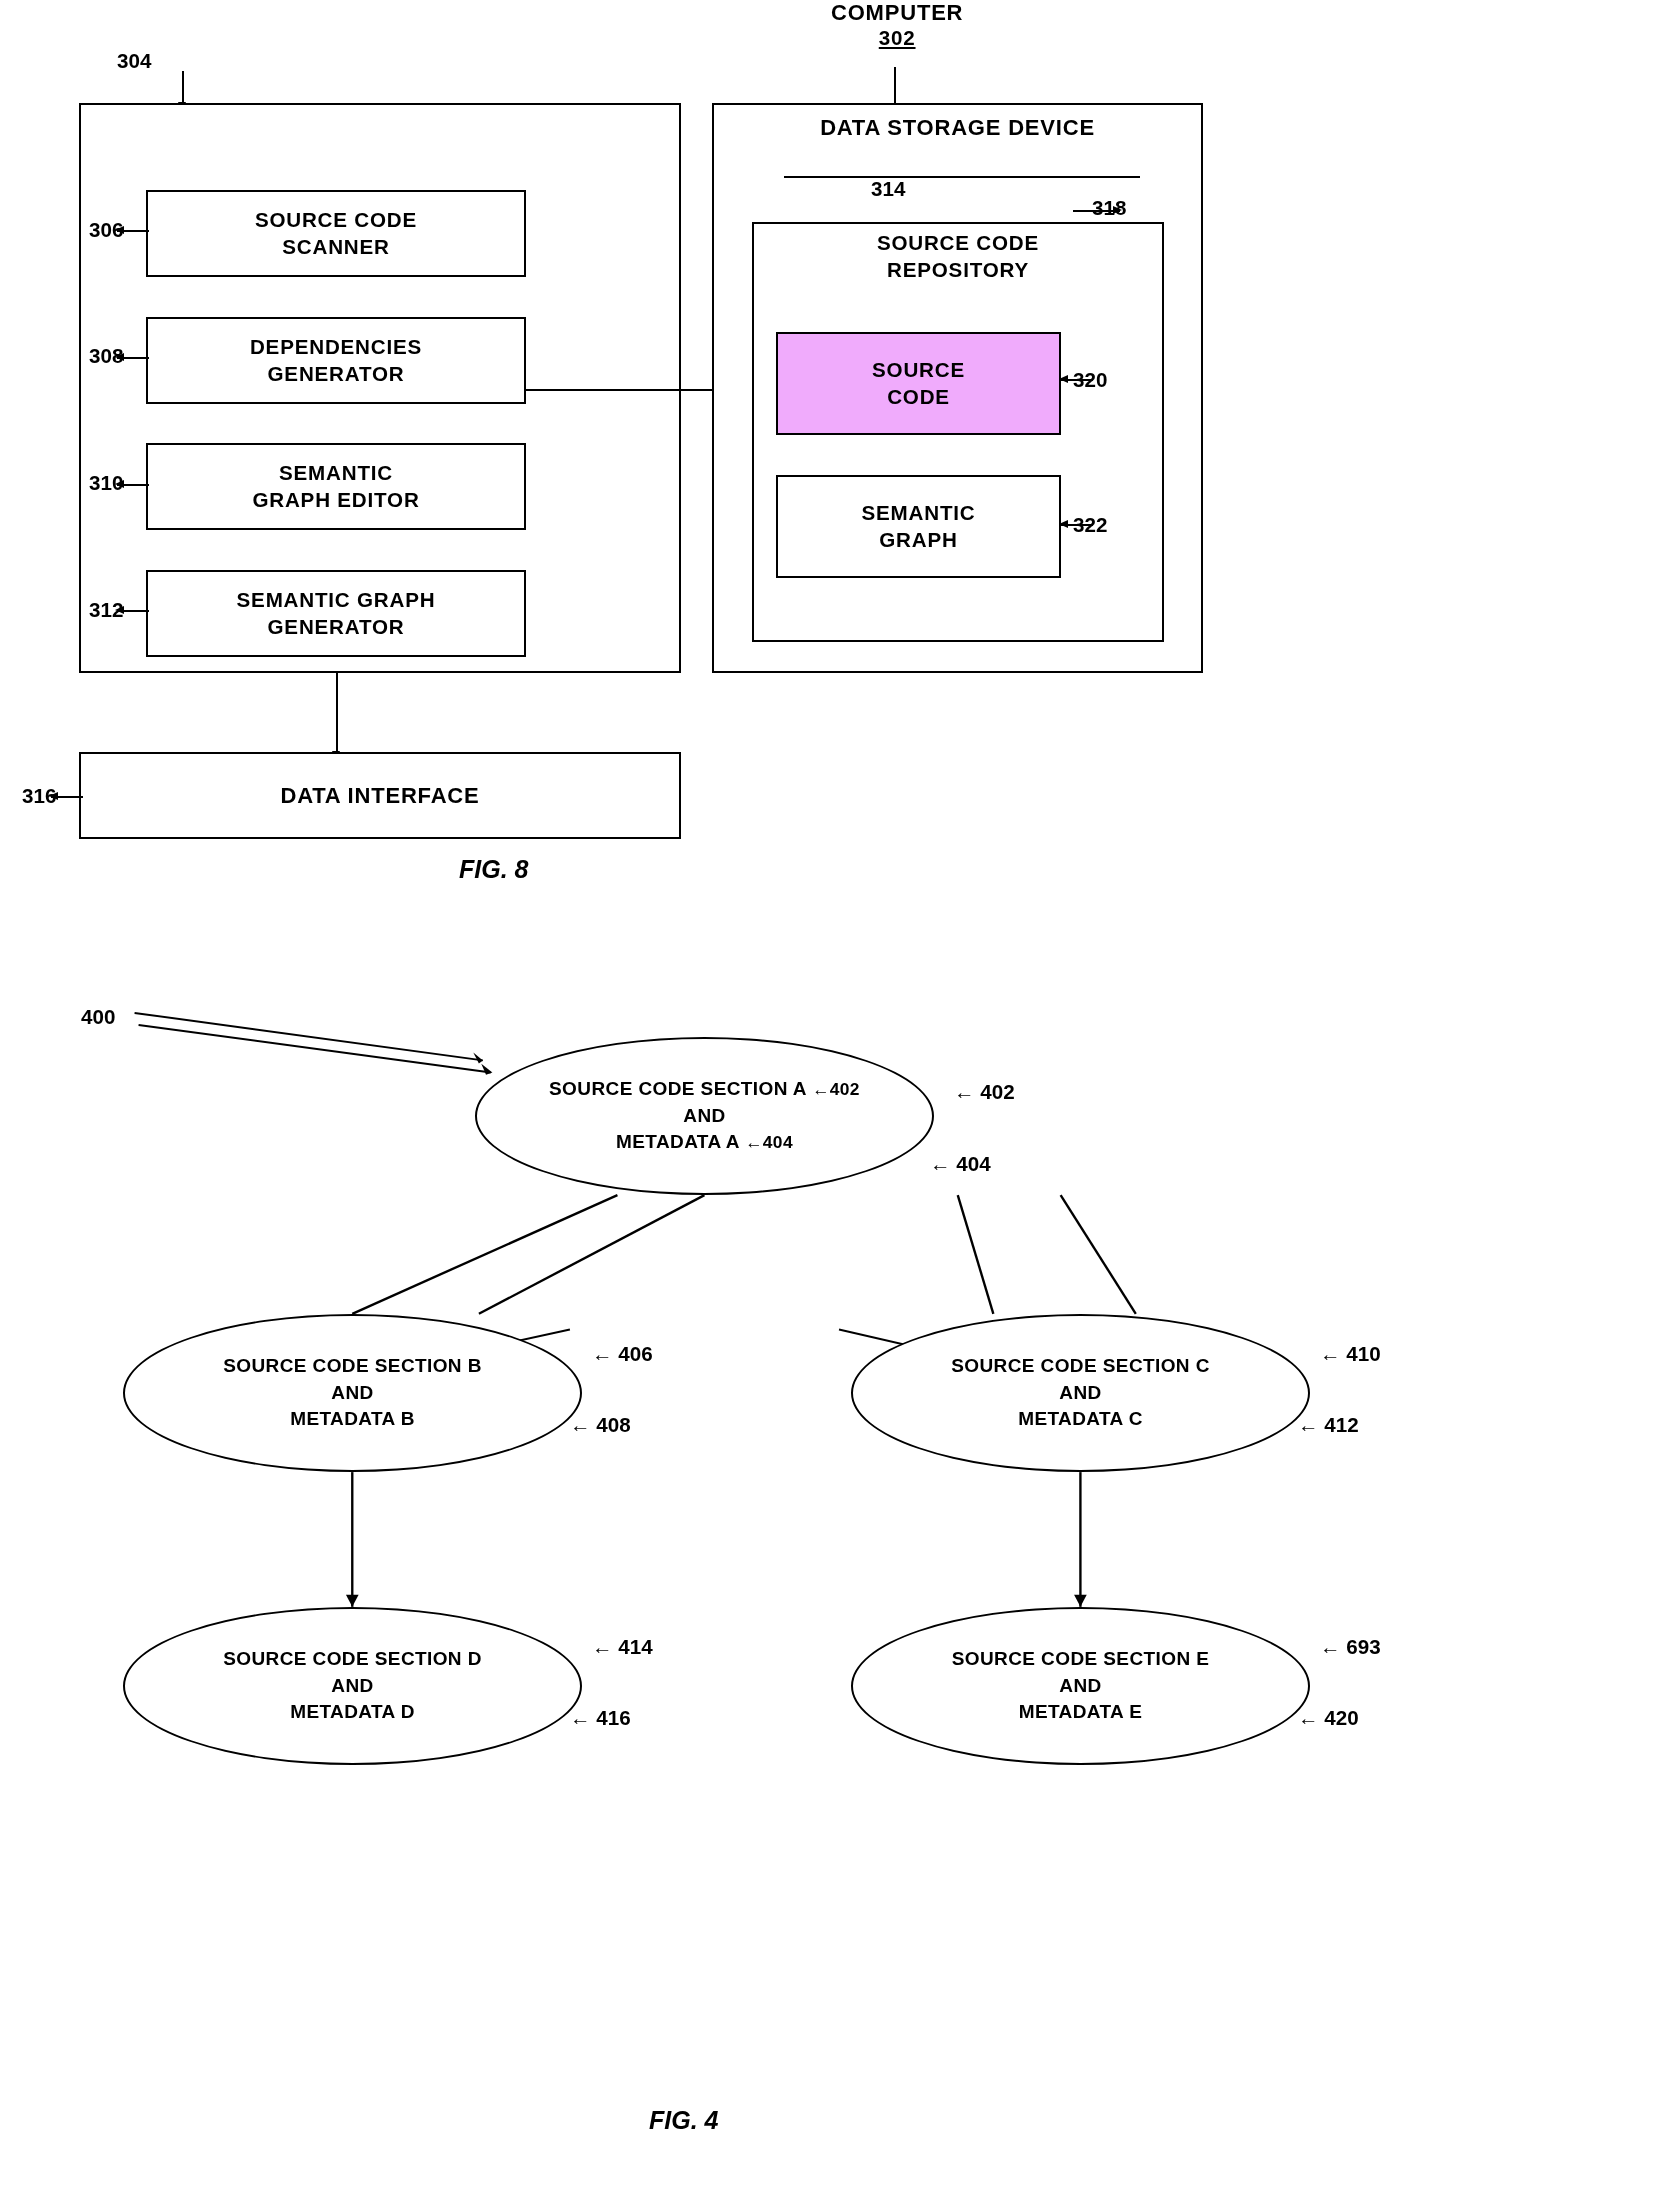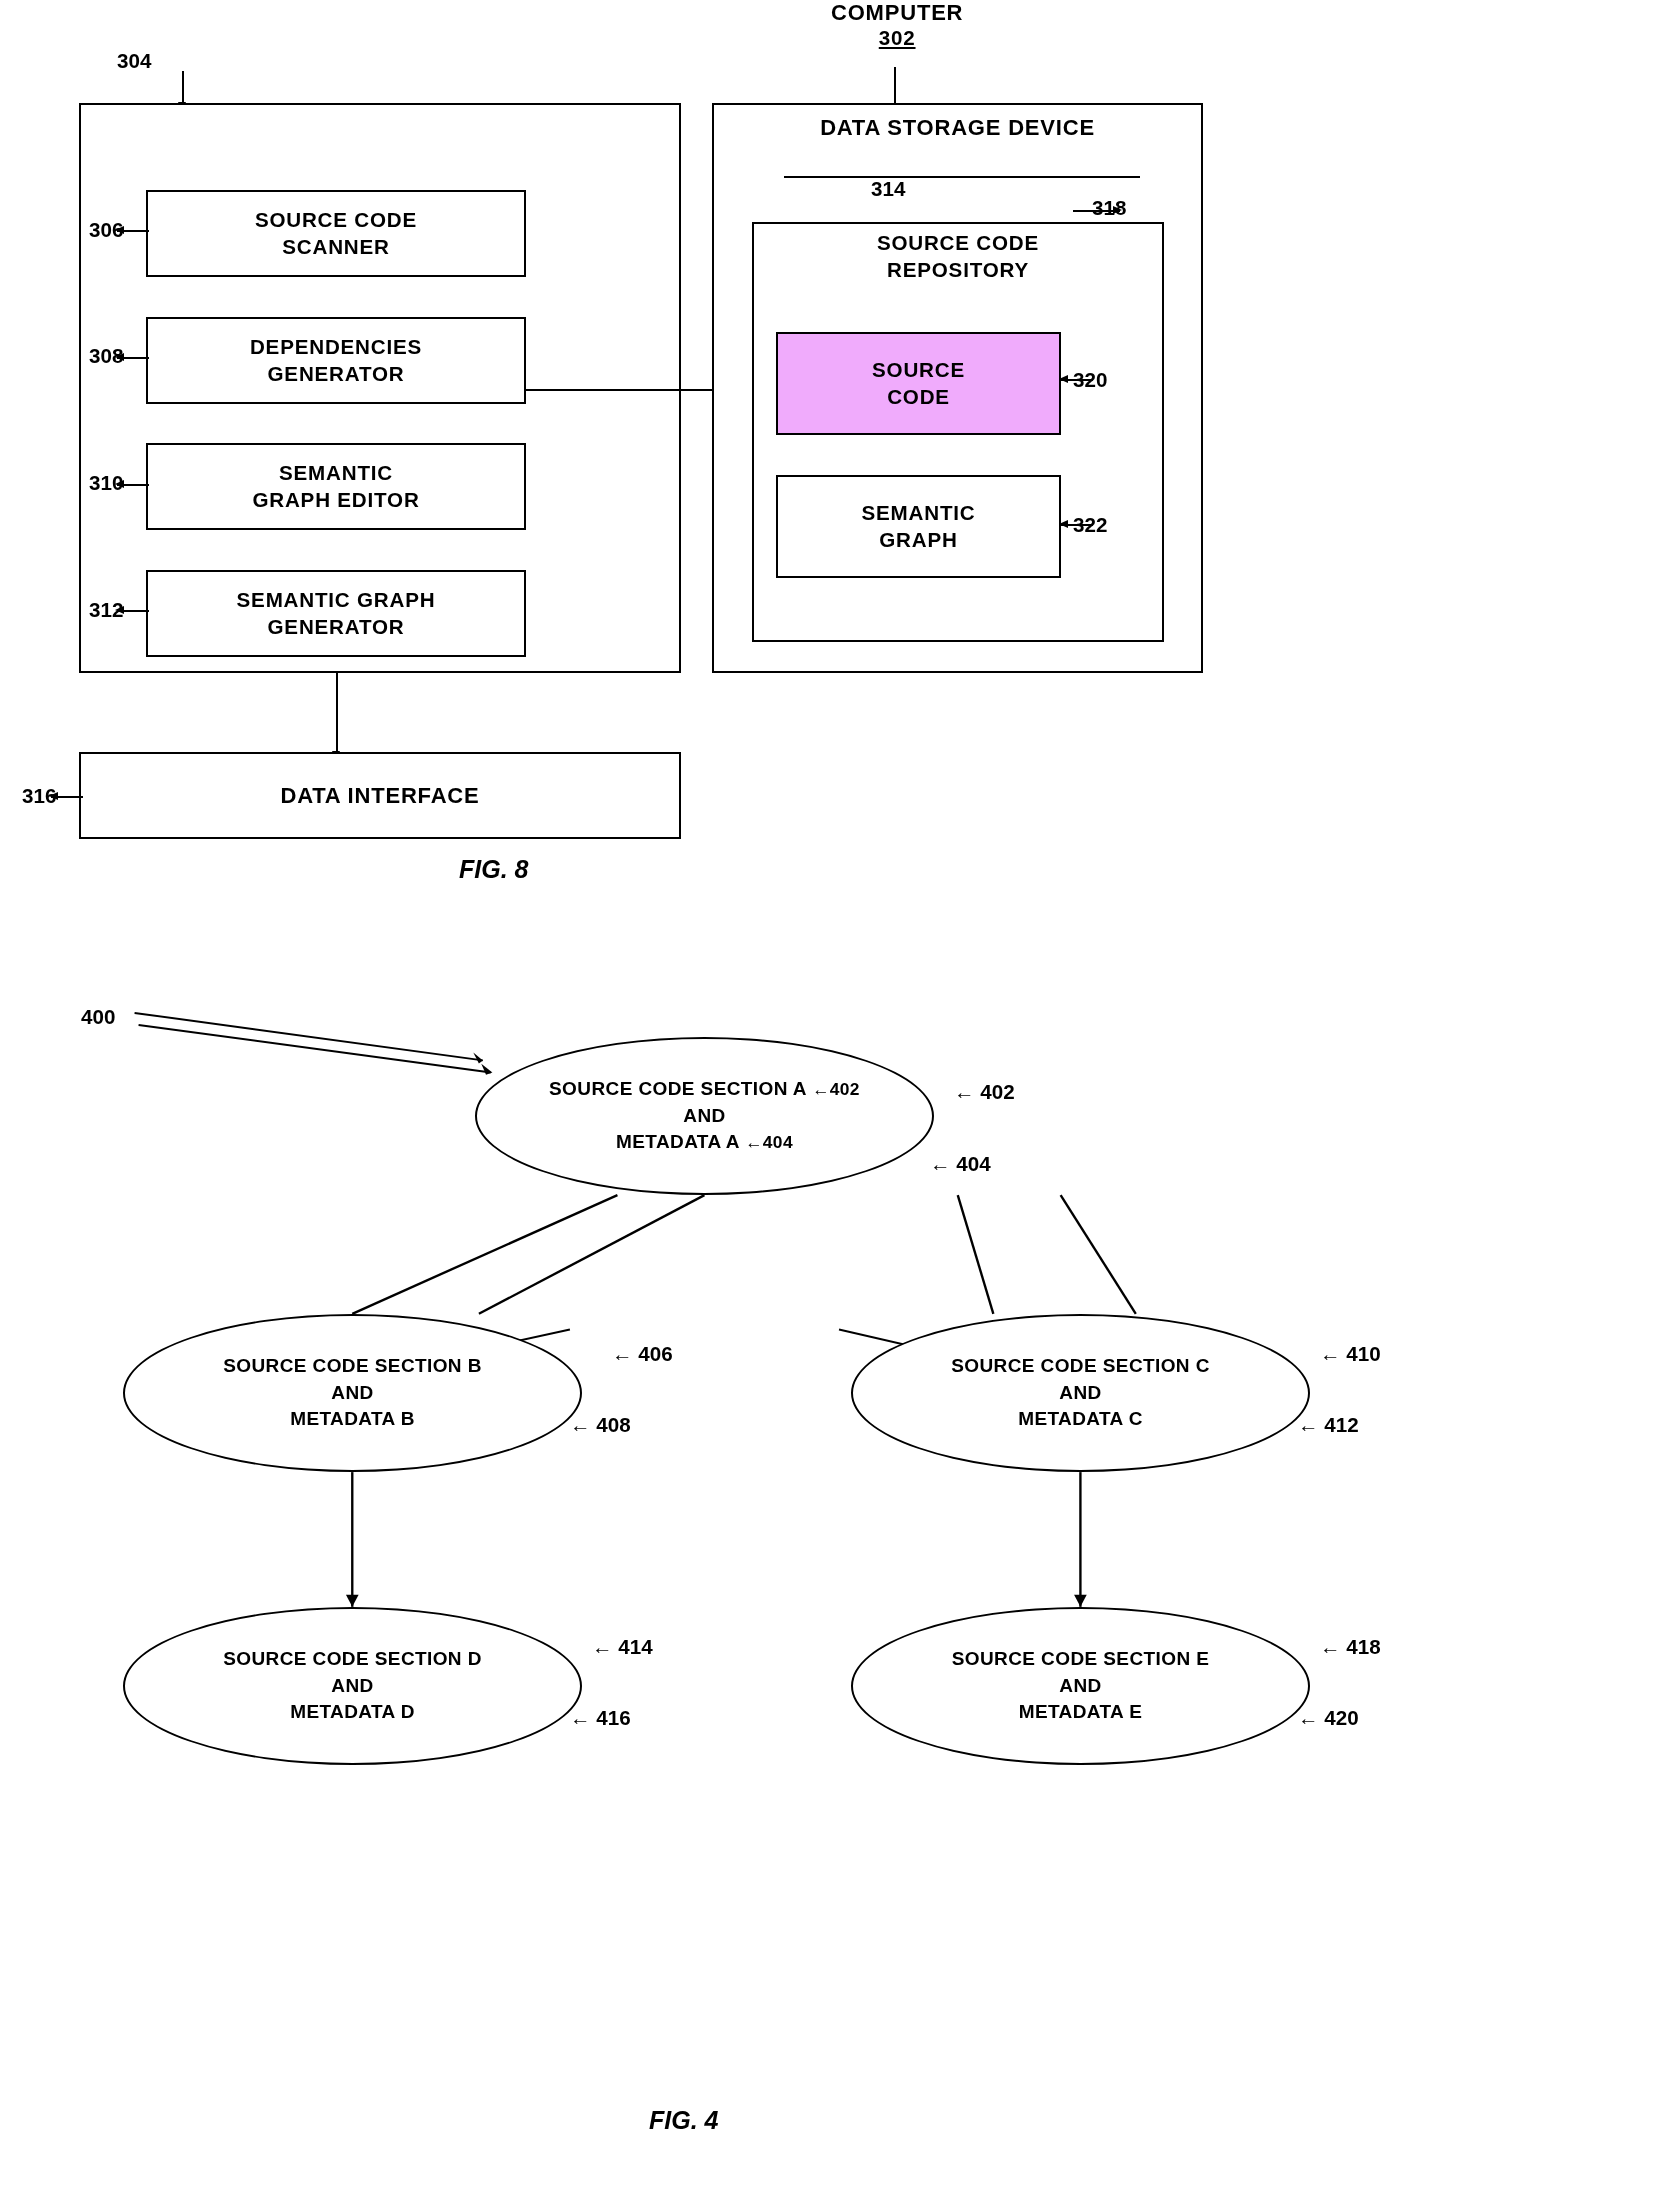--- a/index.html
+++ b/index.html
@@ -773,21 +773,21 @@
   <div class="ref-label" style="top:1152px;left:930px;">← <span>404</span></div>
 
   <div class="ellipse-node node-b">
     <div class="ellipse-label">
       SOURCE CODE SECTION B<br>
       AND<br>
       METADATA B
     </div>
   </div>
 
-  <div class="ref-label" style="top:1342px;left:592px;margin-left:20px;">← <span>406</span></div>
+  <div class="ref-label" style="top:1342px;left:592px;">← <span>406</span></div>
   <div class="ref-label" style="top:1413px;left:570px;">← <span>408</span></div>
 
   <div class="ellipse-node node-c">
     <div class="ellipse-label">
       SOURCE CODE SECTION C<br>
       AND<br>
       METADATA C
     </div>
   </div>
 
@@ -806,21 +806,21 @@
   <div class="ref-label" style="top:1706px;left:570px;">← <span>416</span></div>
 
   <div class="ellipse-node node-e">
     <div class="ellipse-label">
       SOURCE CODE SECTION E<br>
       AND<br>
       METADATA E
     </div>
   </div>
 
-  <div class="ref-label" style="top:1635px;left:1320px;">← <span>418</span></div>
+  <div class="ref-label" style="top:1635px;left:1320px;">← <span>693</span></div>
   <div class="ref-label" style="top:1706px;left:1298px;">← <span>420</span></div>
 
   <div class="fig4-label">FIG. 4</div>
 
   <svg style="position:absolute;top:0;left:0;width:1663px;height:2205px;pointer-events:none;" viewBox="0 0 2101 2786" width="1663" height="2205">
 
     <line x1="780" y1="1510" x2="445" y2="1660" stroke="#000" stroke-width="3"></line>
 
     <line x1="890" y1="1510" x2="605" y2="1660" stroke="#000" stroke-width="3"></line>
 

